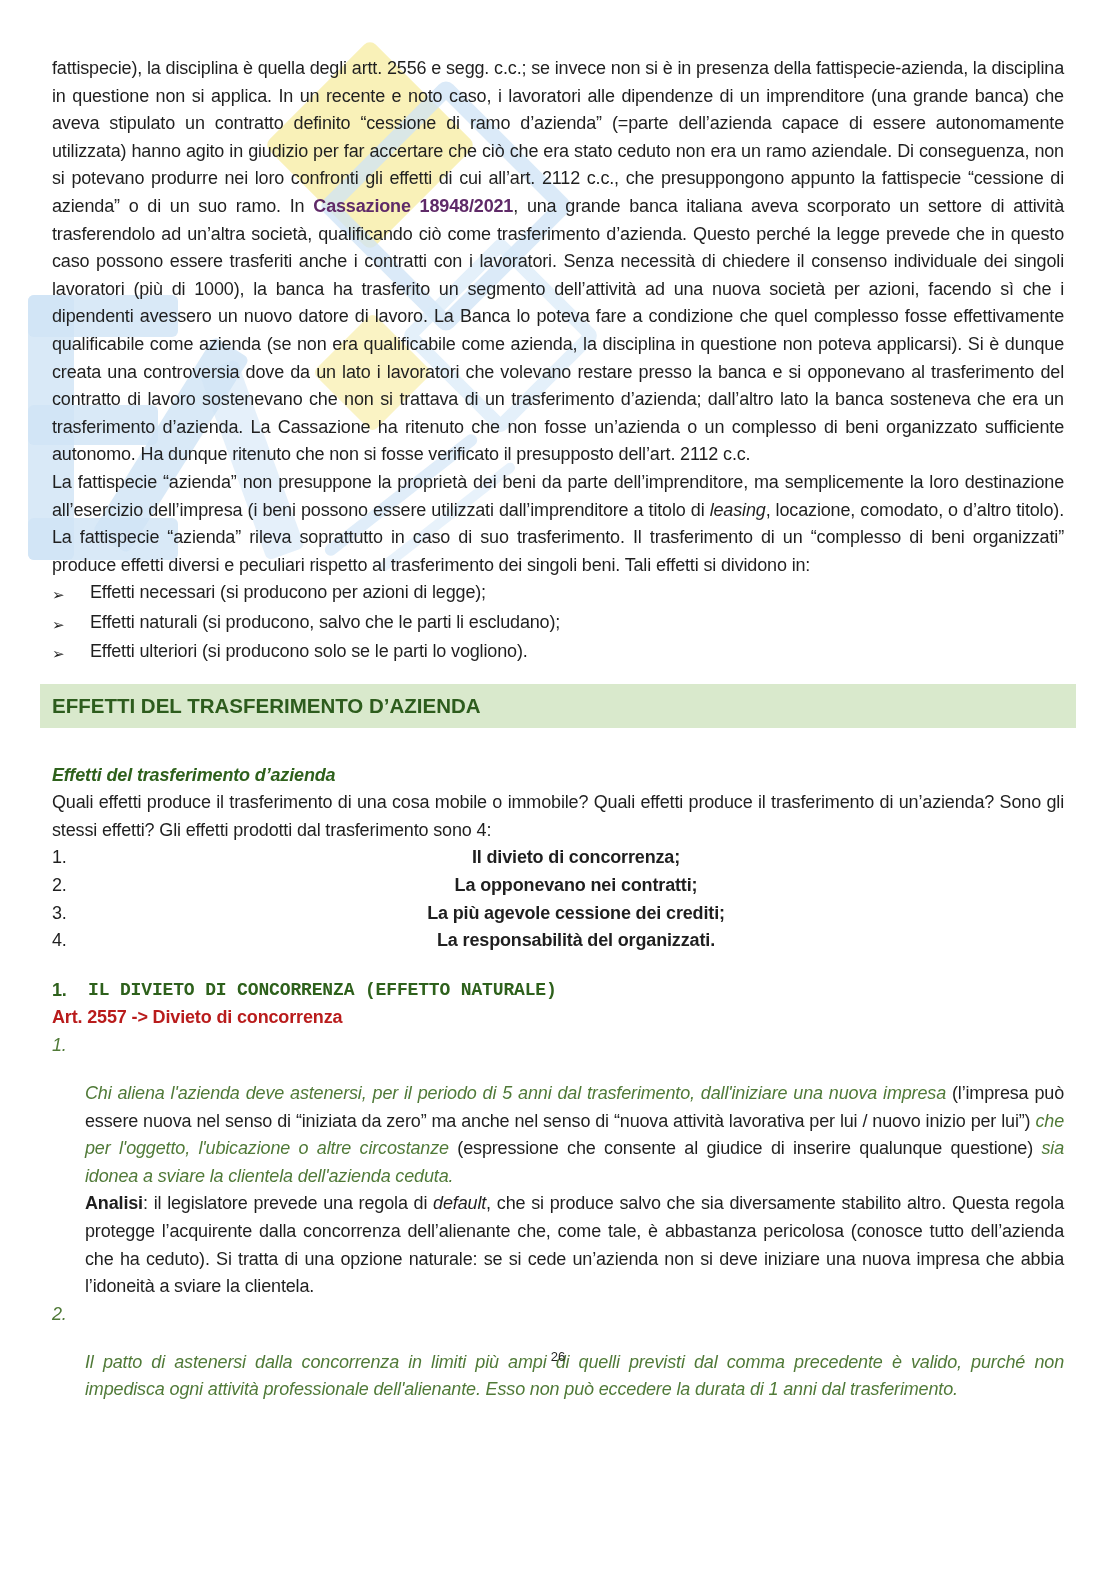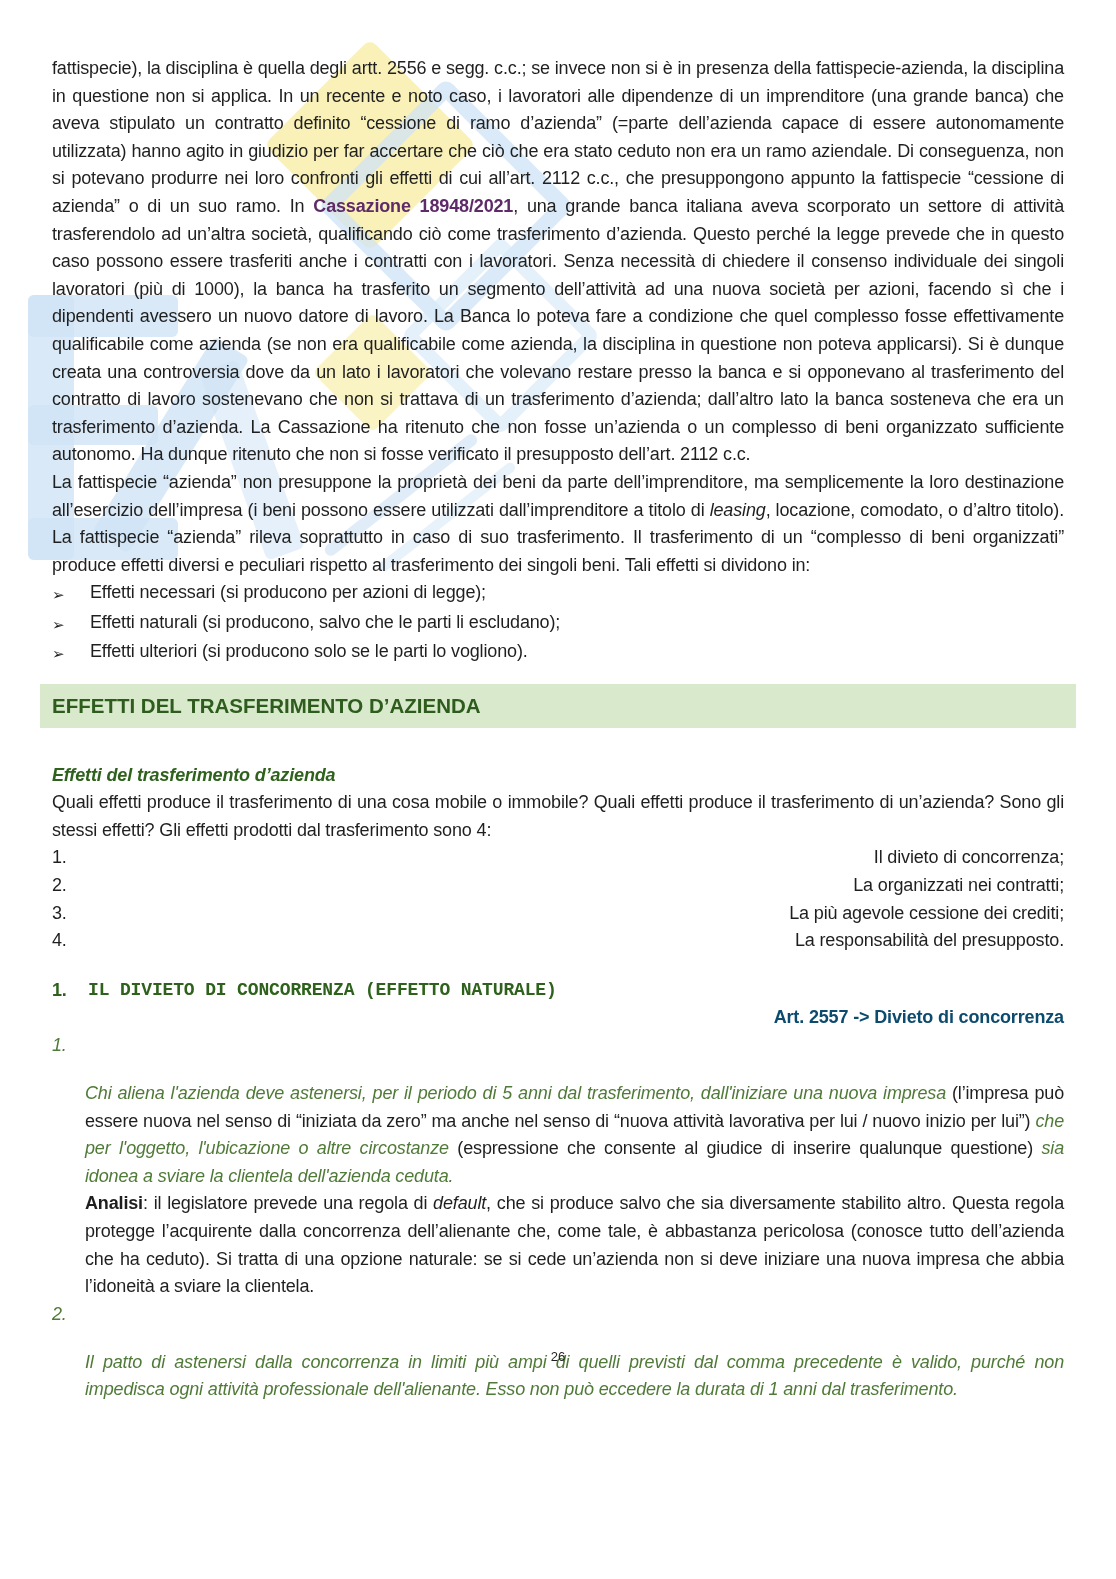--- a/index.html
+++ b/index.html
@@ -40,25 +40,25 @@
   .green-head{color:#2e611c;font-weight:bold;font-style:italic;margin-top:27px;text-align:left;}
   .banner{
     background:#d9e9cc;color:#2d5c1d;font-weight:bold;font-size:20.5px;
     padding:8px 12px;margin:16px -12px 34px -12px;text-align:left;letter-spacing:0;
   }
   .brow{display:flex;}
   .brow .bullet{flex:0 0 38px;font-size:15px;padding-top:2px;}
   .brow .btxt{flex:1;text-align:left;}
   .nrow{display:flex;}
   .nrow .num{flex:0 0 36px;}
-  .nrow .ntxt{flex:1;text-align:right;}
+  .nrow .ntxt{flex:1;text-align:center;font-weight:bold;}
   .head-row{display:flex;margin-top:22px;}
   .head-row .num{flex:0 0 36px;color:#2e611c;font-weight:bold;}
   .head-row .htxt{flex:1;color:#2e611c;font-weight:bold;text-align:left;font-family:Liberation Mono, monospace;}
-  .sub-head{color:#0c4a6e;font-weight:bold;text-align:right;}
+  .sub-head{color:#b91c1c;font-weight:bold;text-align:left;}
   .law-row{display:flex;}
   .law-row .num{flex:0 0 33px;color:#507a38;font-style:italic;}
   .law-row .ltxt{flex:1;text-align:justify;margin-top:48px;}
   .law{color:#507a38;font-style:italic;}
   .analisi-label{font-weight:bold;}
   .page-number{position:absolute;bottom:44px;left:0;right:0;text-align:center;z-index:1;font-size:13px;}
 </style>
 </head>
 <body>
 
@@ -102,29 +102,29 @@
 
     <p class="green-head" style="margin-top:0;">Effetti del trasferimento d’azienda</p>
     <p>Quali effetti produce il trasferimento di una cosa mobile o immobile? Quali effetti produce il trasferimento di un’azienda? Sono gli stessi effetti? Gli effetti prodotti dal trasferimento sono 4:</p>
 
     <div class="nrow">
       <span class="num">1.</span>
       <span class="ntxt">Il divieto di concorrenza;</span>
     </div>
     <div class="nrow">
       <span class="num">2.</span>
-      <span class="ntxt">La organizzati nei contratti;</span>
+      <span class="ntxt">La opponevano nei contratti;</span>
     </div>
     <div class="nrow">
       <span class="num">3.</span>
       <span class="ntxt">La più agevole cessione dei crediti;</span>
     </div>
     <div class="nrow">
       <span class="num">4.</span>
-      <span class="ntxt">La responsabilità del presupposto.</span>
+      <span class="ntxt">La responsabilità del organizzati.</span>
     </div>
 
     <div class="head-row">
       <span class="num">1.</span>
       <span class="htxt">IL DIVIETO DI CONCORRENZA (EFFETTO NATURALE)</span>
     </div>
     <p class="sub-head">Art. 2557 -&gt; Divieto di concorrenza</p>
 
     <div class="law-row">
       <span class="num">1.</span>

